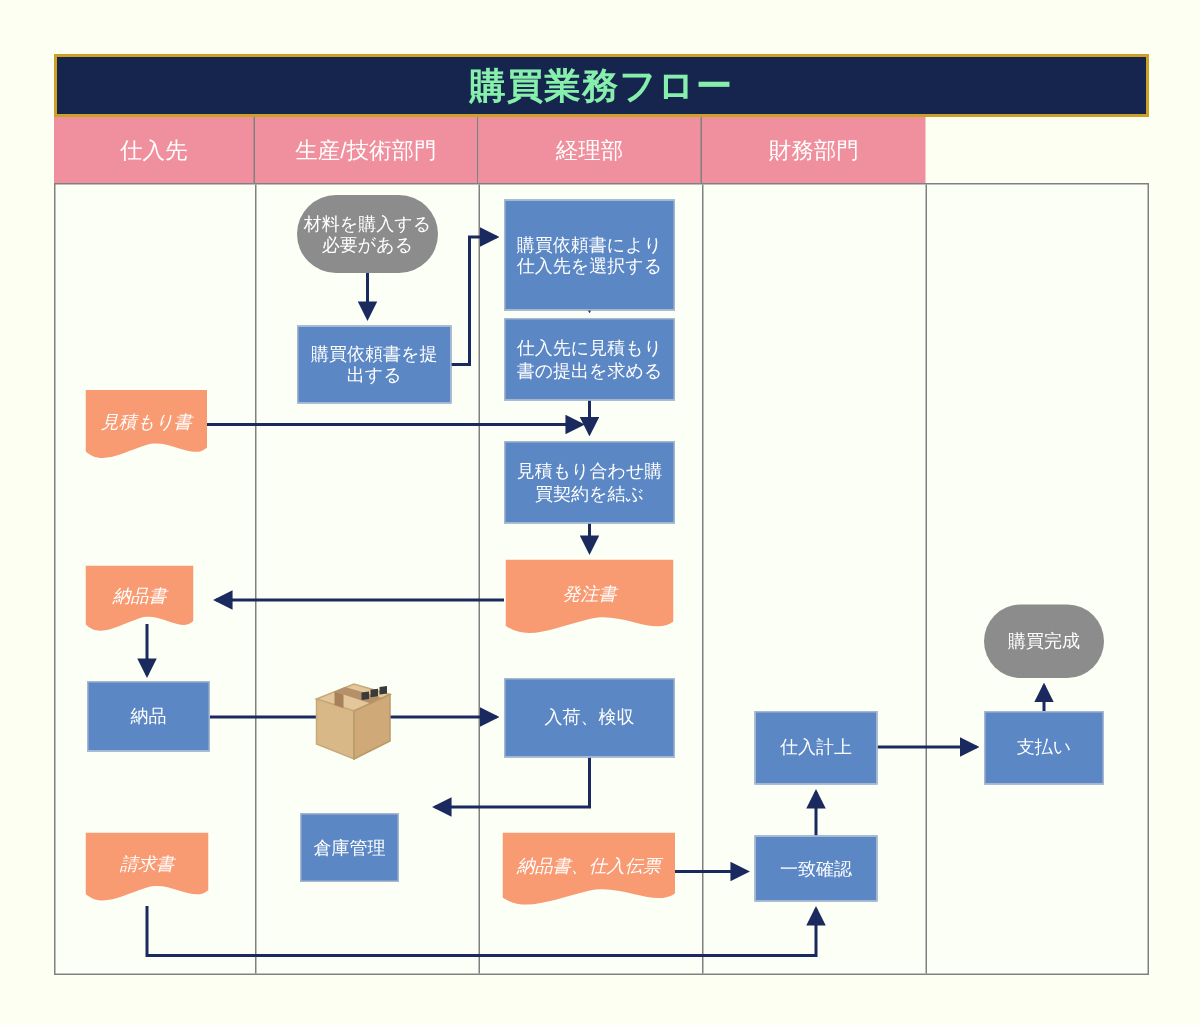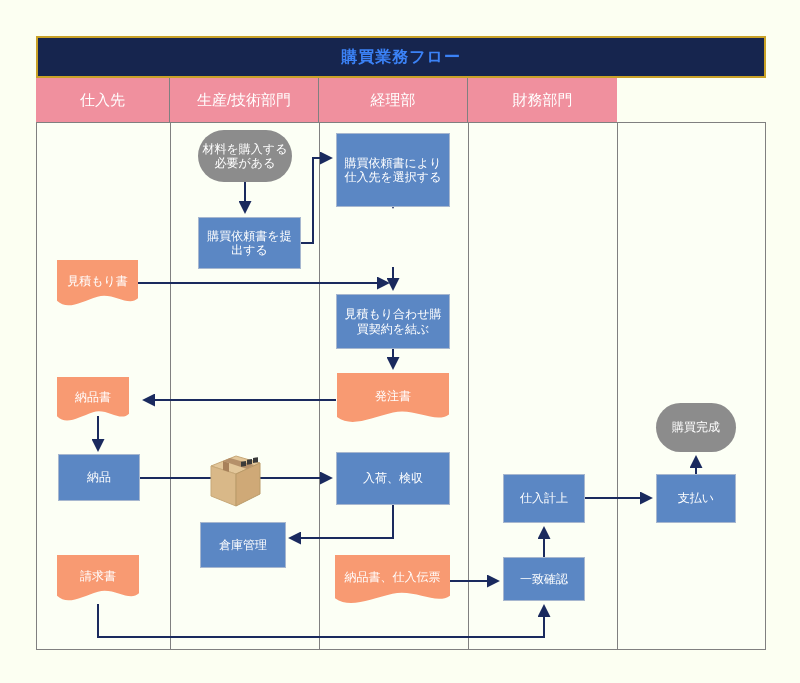--- a/index.html
+++ b/index.html
@@ -1,23 +1,23 @@
 <!DOCTYPE html>
 <html><head>
 <meta charset="utf-8">
 <style>
   html,body{margin:0;padding:0;}
   body{font-family:"Liberation Sans","DejaVu Sans",sans-serif;}
   .canvas{position:relative;width:800px;height:683px;background:#fcfff2;overflow:hidden;}
 
   
   .titlebar{position:absolute;left:36px;top:36px;width:726px;height:38px;
-    background:#16254e;border:2px solid #c9a227;color:#3b82f6;
+    background:#16254e;border:2px solid #c9a227;color:#86efac;
     display:flex;align-items:center;justify-content:center;
-    font-size:16px;font-weight:bold;letter-spacing:1px;}
+    font-size:24px;font-weight:bold;letter-spacing:1px;}
 
   
   .lane-headers{position:absolute;left:36px;top:78px;width:730px;height:44px;display:flex;}
   .lane-header{background:#f0909e;color:#ffffff;font-size:15px;
     display:flex;align-items:center;justify-content:center;
     border-right:1px solid #808080;box-sizing:border-box;}
   .lane-header:last-child{border-right:none;}
 
   
   .lane-body{position:absolute;left:36px;top:122px;width:730px;height:528px;
@@ -29,21 +29,21 @@
 
   
   .node{position:absolute;box-sizing:border-box;color:#ffffff;font-size:12px;
     display:flex;align-items:center;justify-content:center;text-align:center;
     line-height:1.18;}
   .node .lbl{display:block;padding:1px 3px;}
   .process{background:#5b87c4;border:1px solid #a7b7cf;}
   .terminator{background:#8c8c8c;border-radius:26px;}
   .doc{background:transparent;}
   .doc .docshape{position:absolute;left:0;top:0;width:100%;height:100%;}
-  .doc .lbl{position:relative;z-index:1;margin-top:-8px;}
+  .doc .lbl{position:relative;z-index:1;margin-top:-8px;font-style:italic;}
 
   
   .package{position:absolute;}
 </style>
 </head>
 <body>
 
 <div class="canvas">
 
   <div class="titlebar">購買業務フロー</div>
@@ -92,20 +92,23 @@
   </div>
 
   <div class="node process" style="left:198px;top:217px;width:103px;height:52px">
     <span class="lbl">購買依頼書を提出する</span>
   </div>
 
   <div class="node process" style="left:336px;top:133px;width:114px;height:74px">
     <span class="lbl">購買依頼書により仕入先を選択する</span>
   </div>
 
+  <div class="node process" style="left:336px;top:212px;width:114px;height:55px">
+    <span class="lbl">仕入先に見積もり書の提出を求める</span>
+  </div>
 
   <div class="node doc" style="left:57px;top:260px;width:81px;height:50px">
     <svg class="docshape" viewBox="0 0 100 60" preserveAspectRatio="none">
       <path d="M0 0 H100 V46 C88 57 69 38 50 44 C30 50 13 61 0 49 Z" fill="#f89a72"></path>
     </svg>
     <span class="lbl">見積もり書</span>
   </div>
 
   <div class="node process" style="left:336px;top:294px;width:114px;height:55px">
     <span class="lbl">見積もり合わせ購買契約を結ぶ</span>
@@ -137,21 +140,21 @@
     <polygon points="20,11 20,20 26,22 26,13" fill="#a8815a"></polygon>
     <rect x="38" y="17" width="5" height="5" fill="#3a3a3a" transform="skewY(-8 )"></rect>
     <rect x="44" y="16" width="5" height="5" fill="#3a3a3a" transform="skewY(-8)"></rect>
     <rect x="50" y="15" width="5" height="5" fill="#3a3a3a" transform="skewY(-8)"></rect>
   </svg>
 
   <div class="node process" style="left:336px;top:452px;width:114px;height:53px">
     <span class="lbl">入荷、検収</span>
   </div>
 
-  <div class="node process" style="left:200px;top:522px;width:86px;height:46px">
+  <div class="node process" style="left:200px;top:542px;width:66px;height:46px">
     <span class="lbl">倉庫管理</span>
   </div>
 
   <div class="node doc" style="left:335px;top:555px;width:115px;height:53px">
     <svg class="docshape" viewBox="0 0 100 60" preserveAspectRatio="none">
       <path d="M0 0 H100 V46 C88 57 69 38 50 44 C30 50 13 61 0 49 Z" fill="#f89a72"></path>
     </svg>
     <span class="lbl">納品書、仕入伝票</span>
   </div>
 

